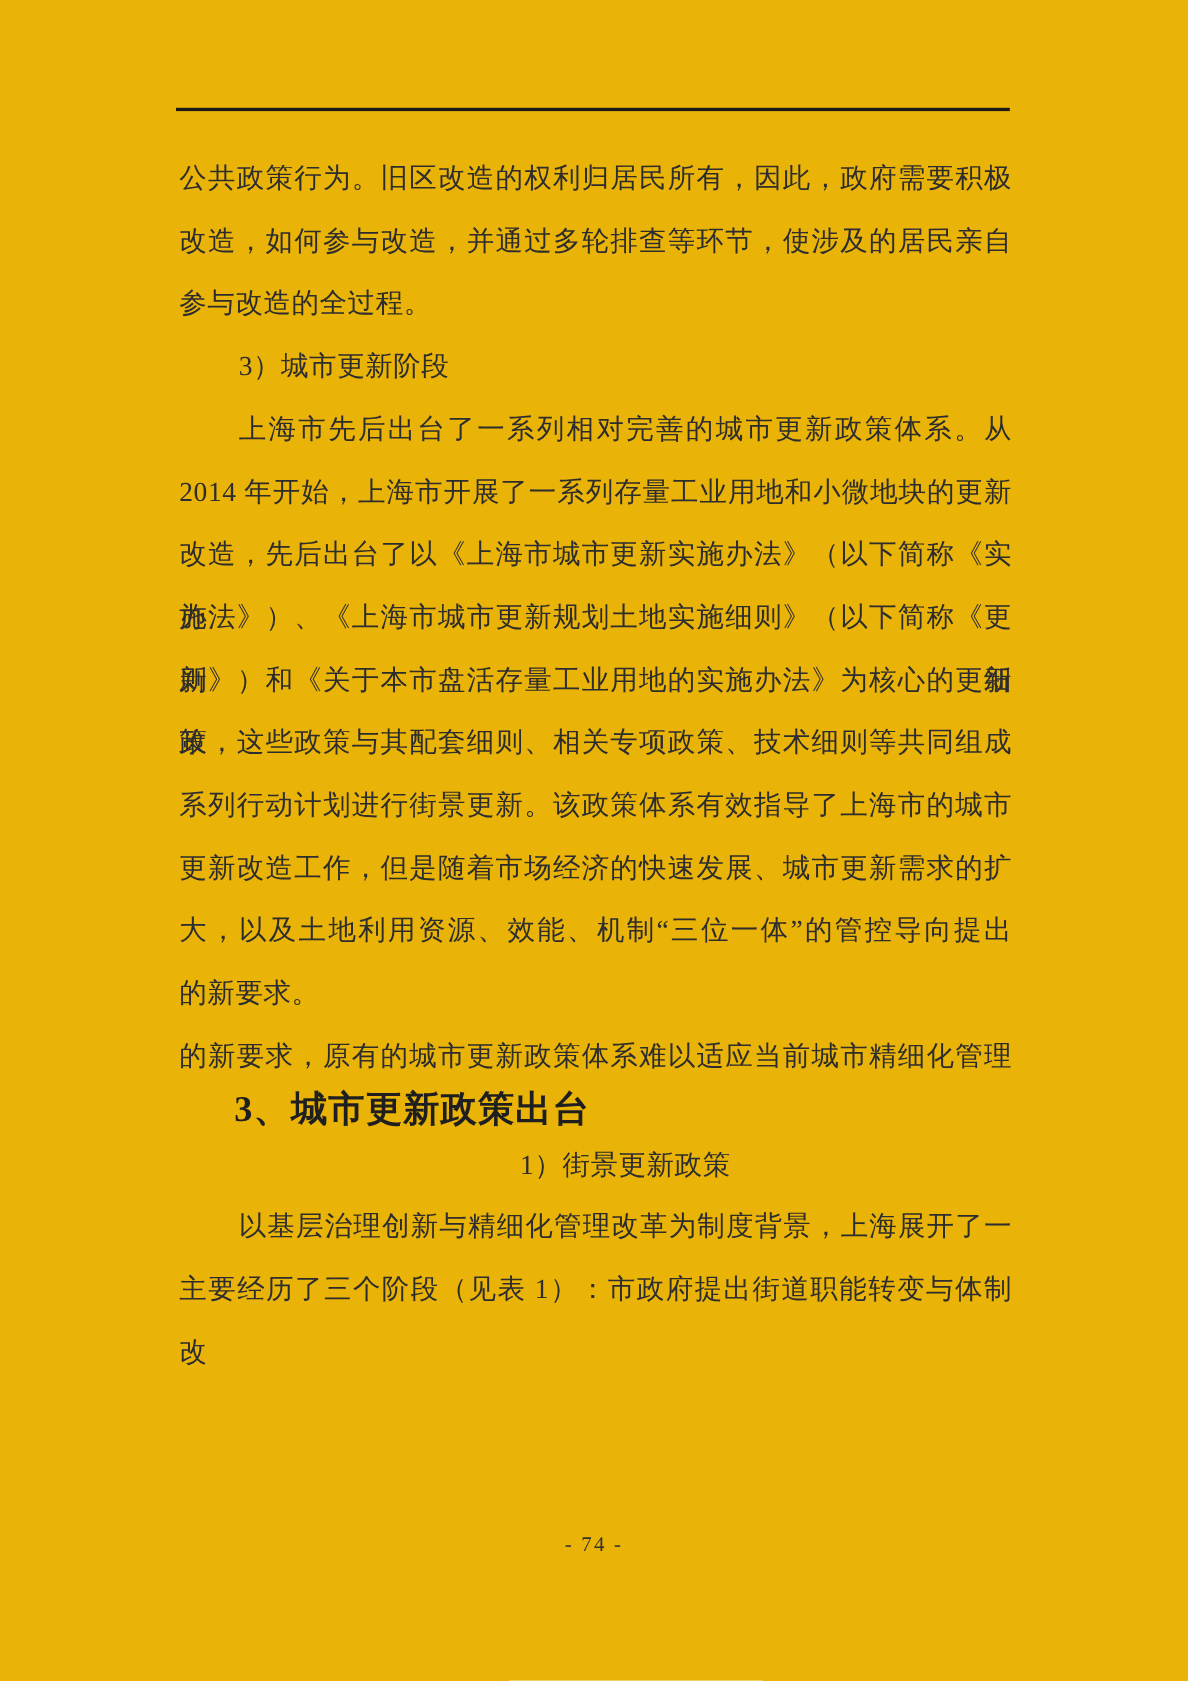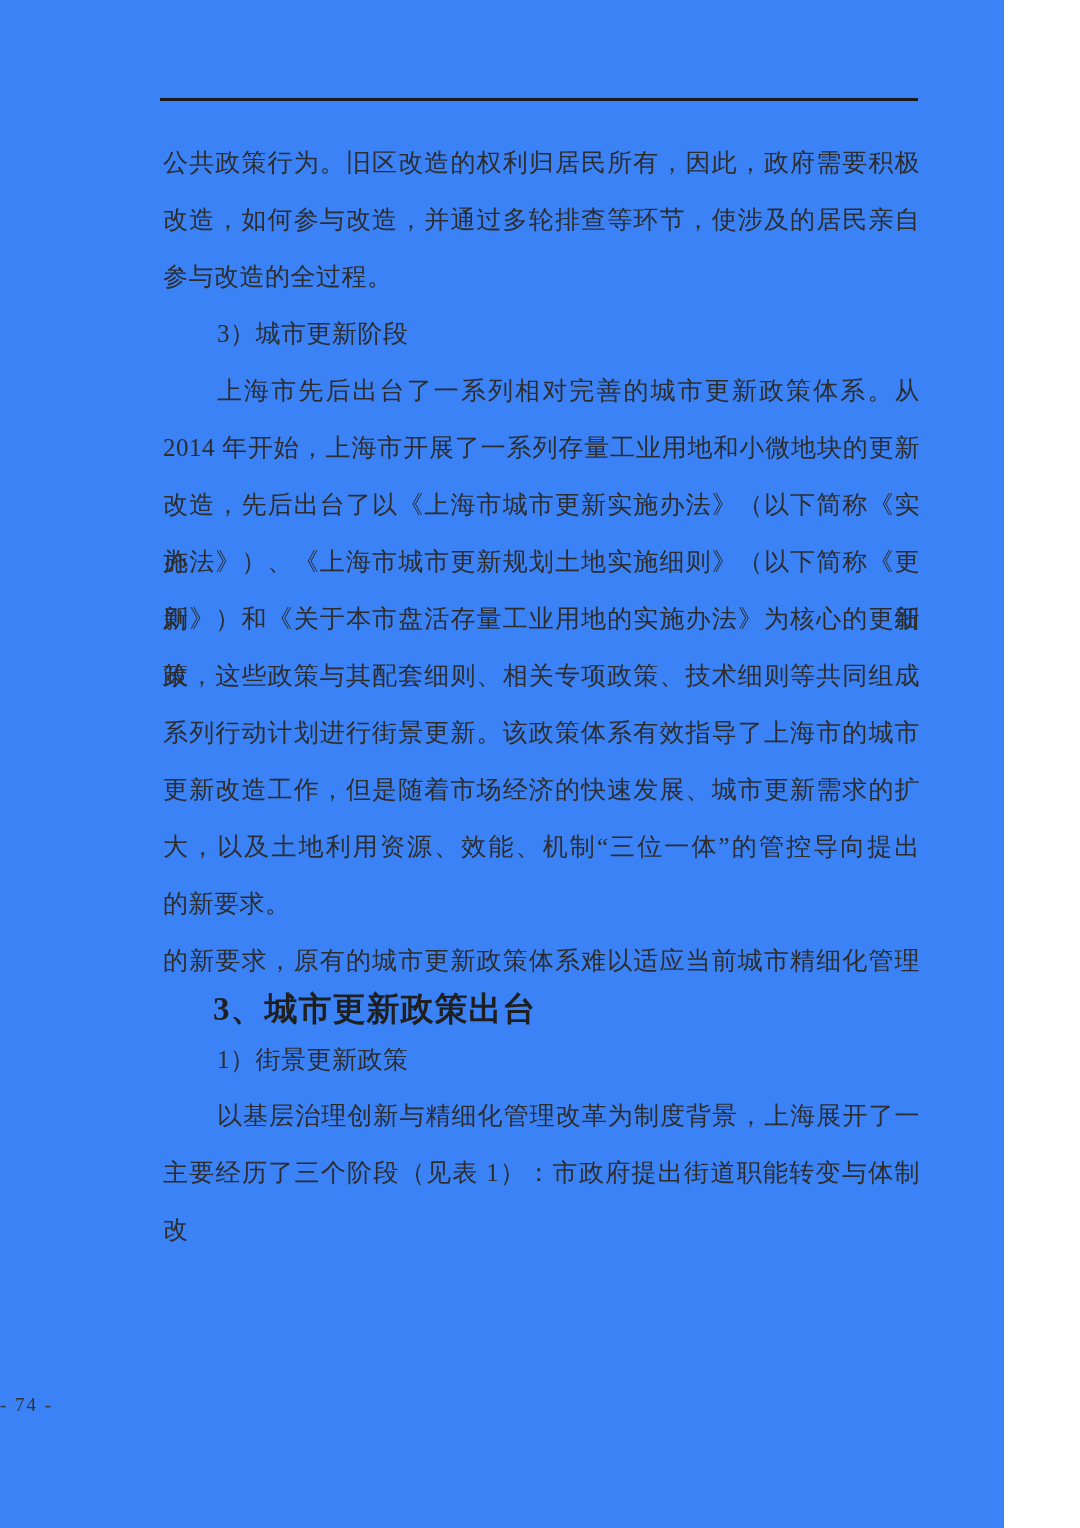--- a/index.html
+++ b/index.html
@@ -2,23 +2,23 @@
 <html><head>
 <meta charset="utf-8">
 <style>
   html, body {
     margin: 0;
     padding: 0;
     background: #ffffff;
   }
   .page {
     position: relative;
-    width: 1004px;
+    width: 1080px;
     height: 1528px;
-    background: #3b82f6;
+    background: #eab308;
     font-family: "Liberation Serif", "DejaVu Serif", serif;
     color: #2d2d2d;
     overflow: hidden;
   }
   .header-rule {
     position: absolute;
     left: 160px;
     top: 98px;
     width: 758px;
     height: 3px;
@@ -52,26 +52,28 @@
     margin-top: -4px;
     font-size: 33px;
     font-weight: 700;
     letter-spacing: 1px;
     text-indent: 50px;
     color: #1f1f1f;
   }
   .sub {
     height: 52px;
     line-height: 50px;
+    text-align: center;
   }
   .page-footer {
     position: absolute;
     left: 0;
     top: 1394px;
     width: 1080px;
+    text-align: center;
     font-size: 19px;
     letter-spacing: 2px;
     color: #333333;
   }
 </style>
 </head>
 <body>
 
 <div class="page">
 

